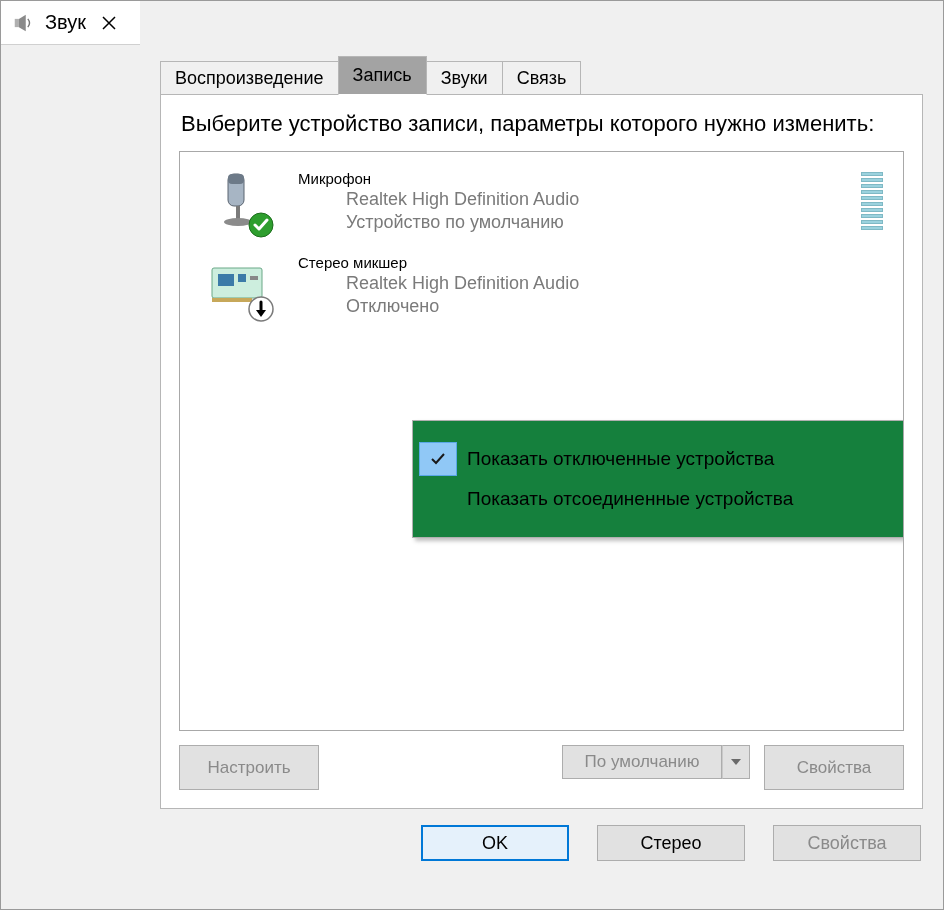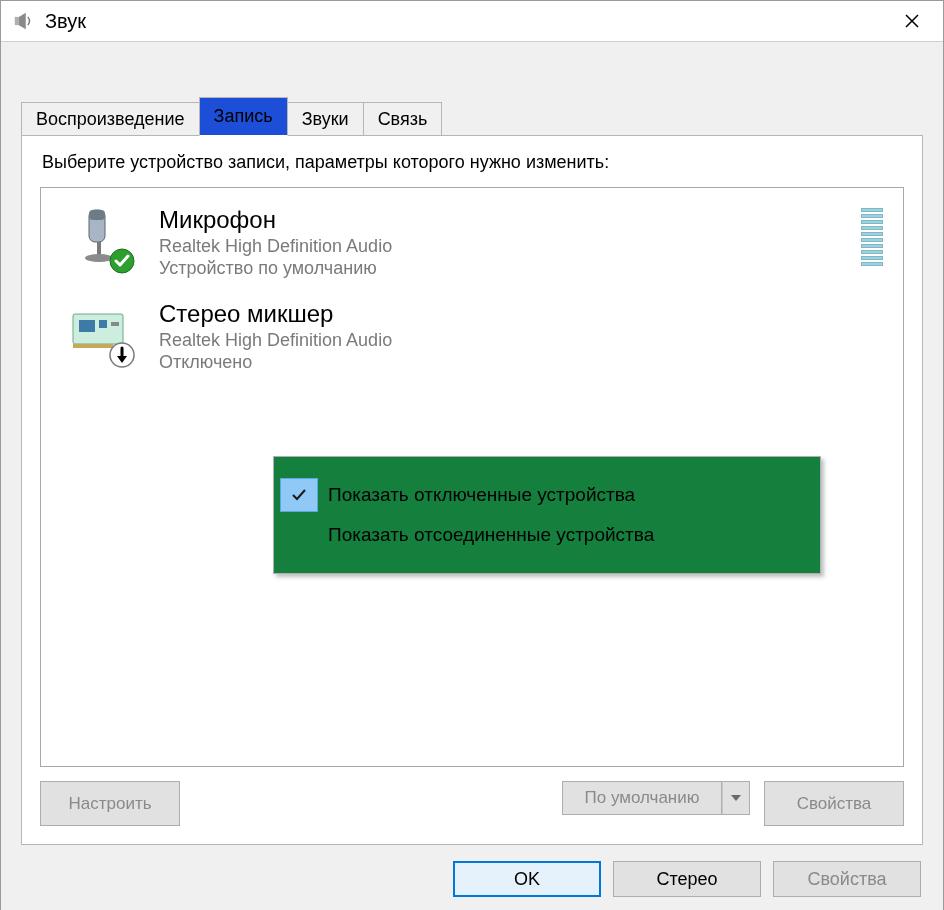--- a/index.html
+++ b/index.html
@@ -11,21 +11,21 @@
     width: 944px;
     height: 910px;
     overflow: hidden;
   }
   .window {
     width: 944px;
     height: 910px;
     border: 1px solid #9a9a9a;
     background: #f0f0f0;
     display: flex;
-    flex-direction: column;
+    flex-direction: row;
   }
   
   .titlebar {
     height: 44px;
     background: #fff;
     display: flex;
     align-items: center;
     padding: 0 8px 0 10px;
     border-bottom: 1px solid #d0d0d0;
   }
@@ -68,36 +68,36 @@
     border: 1px solid #b6b6b6;
     border-bottom: none;
     background: #f0f0f0;
     margin-right: -1px;
     cursor: pointer;
     position: relative;
     top: 1px;
     margin-top: 32px;
   }
   .tab.active {
-    background: #1d4ed8;
+    background: #a3a3a3;
     border-bottom: 1px solid #fff;
     padding-top: 8px;
     padding-bottom: 8px;
     top: 1px;
     z-index: 2;
   }
   .tab-panel {
     border: 1px solid #b6b6b6;
     background: #fff;
     padding: 14px 18px 18px 18px;
     position: relative;
     z-index: 1;
   }
   .instruction {
-    font-size: 18px;
+    font-size: 22px;
     color: #000;
     margin: 2px 0 14px 2px;
   }
 
   .device-list {
     border: 1px solid #a8a8a8;
     background: #fff;
     height: 580px;
     padding: 8px 12px;
     overflow: hidden;
@@ -110,22 +110,22 @@
   }
   .device-icon {
     width: 64px;
     height: 64px;
     position: relative;
     flex: none;
     margin-right: 28px;
     margin-left: 10px;
   }
   .device-texts { flex: 1; padding-top: 0; }
-  .device-name { font-size: 24px; color:#000; line-height: 1.2; }
-  .device-sub  { font-size: 18px; color:#7a7a7a; line-height: 1.25; font-weight: 300; }
+  .device-name { font-size: 15px; color:#000; line-height: 1.2; }
+  .device-sub  { font-size: 18px; color:#7a7a7a; line-height: 1.25; font-weight: 300; margin-left: 48px; }
 
   .level-meter {
     width: 22px;
     flex: none;
     margin-left: 10px;
     margin-right: 4px;
     padding-top: 2px;
     display:flex; flex-direction: column; gap:2px;
   }
   .level-meter .bar {
@@ -196,21 +196,21 @@
   .split-btn .arrow {
     width:28px; background:#e1e1e1; border:1px solid #adadad; border-left:1px solid #c9c9c9;
     display:inline-flex; align-items:center; justify-content:center;
     color:#6a6a6a;
   }
 
   
   .dialog-buttons {
     display:flex;
     justify-content:flex-end;
-    gap: 12px;
+    gap: 28px;
     padding: 16px 22px 18px 22px;
     background:#f0f0f0;
   }
   .dlg-btn {
     width: 148px; height: 36px;
     background:#e1e1e1; border:1px solid #adadad;
     font-size:18px; color:#000;
     display:inline-flex; align-items:center; justify-content:center;
     cursor:pointer;
   }

